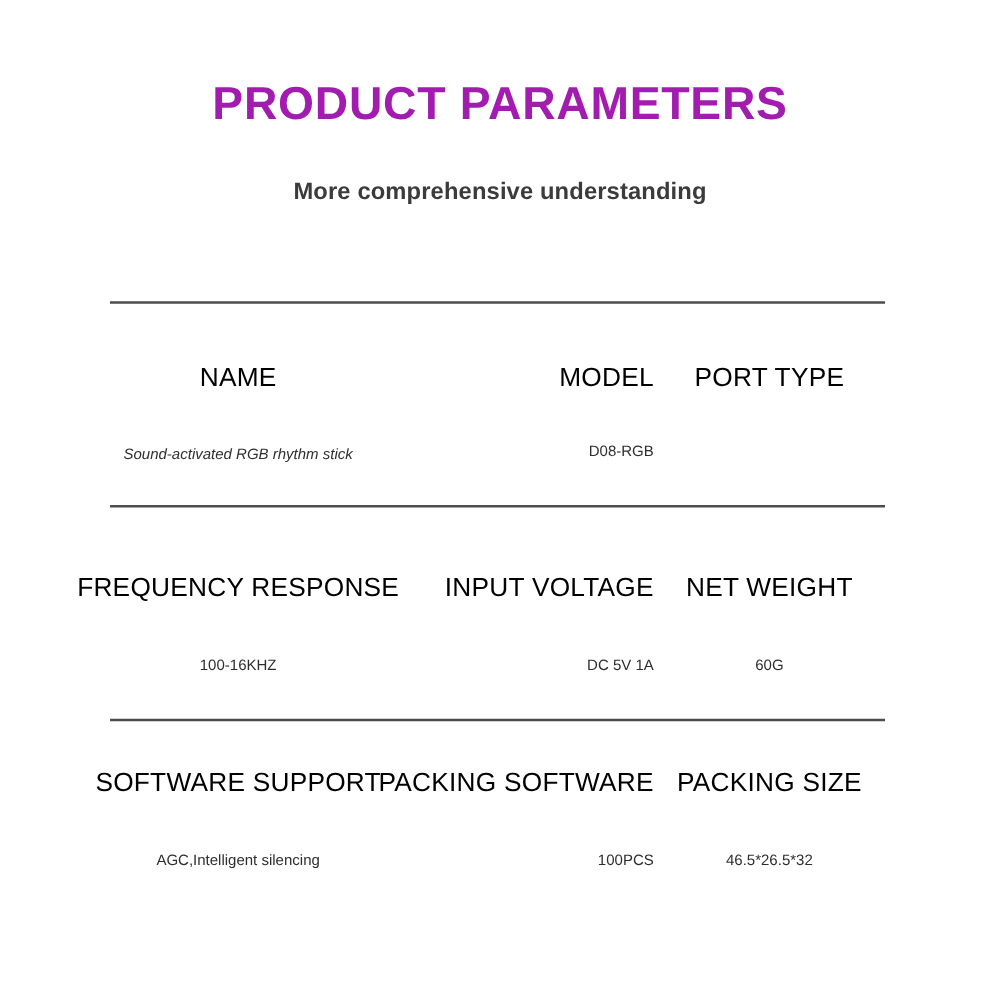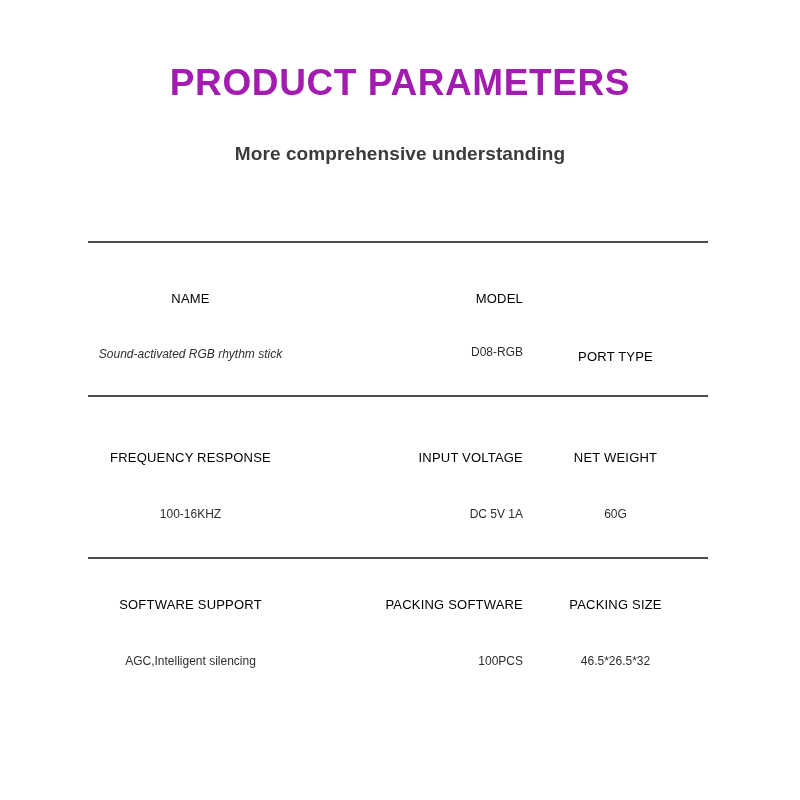--- a/index.html
+++ b/index.html
@@ -70,24 +70,24 @@
 
   .param-cell {
     display: flex;
     flex-direction: column;
     align-items: center;
     box-sizing: border-box;
   }
   
   .col-1 { width: 205px; }
   .col-2 { width: 230px; align-items: flex-end; }
-  .col-3 { width: 185px; justify-content: flex-end; }
+  .col-3 { width: 185px; }
 
   .cell-header {
-    font-size: 13px;
+    font-size: 21px;
     font-weight: 400;
     color: #000000;
     letter-spacing: 0.2px;
     text-align: center;
     white-space: nowrap;
   }
   .cell-value {
     font-size: 12px;
     font-weight: 400;
     color: #2e2e2e;

